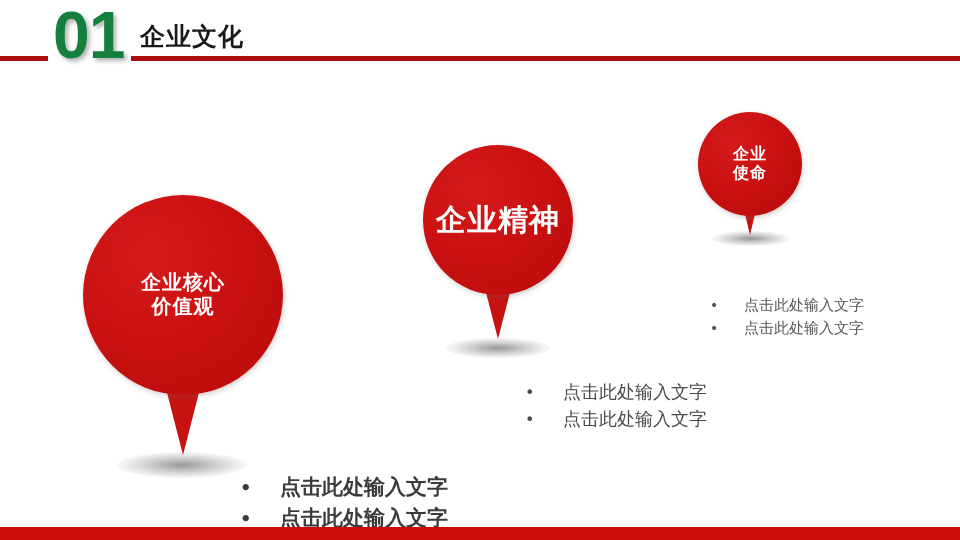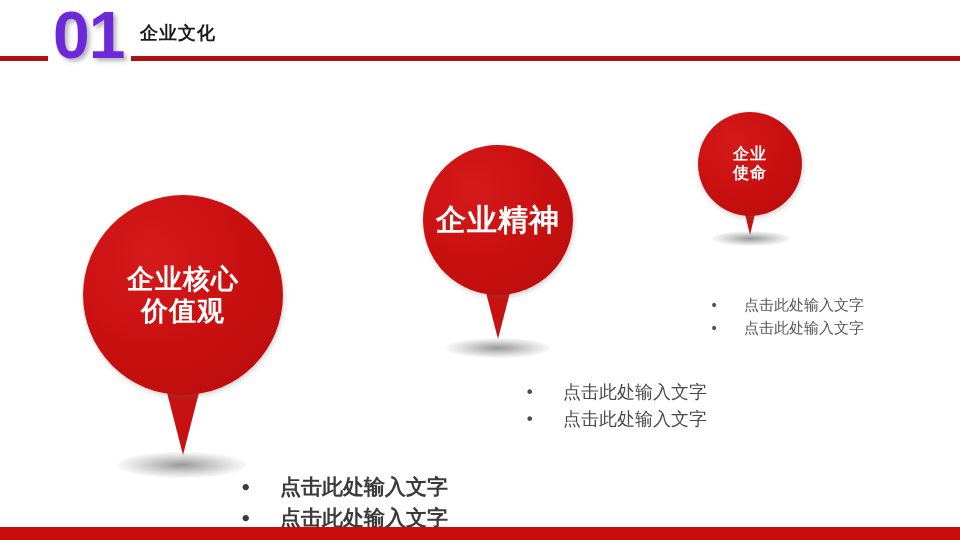--- a/index.html
+++ b/index.html
@@ -39,31 +39,31 @@
     width: 829px;
     height: 5px;
     background: #b11010;
   }
   .section-number {
     position: absolute;
     left: 53px;
     top: 2px;
     font-size: 66px;
     font-weight: bold;
-    color: #6d28d9;
+    color: #15803d;
     letter-spacing: -1px;
     line-height: 1;
     text-shadow: 3px 3px 4px rgba(120,120,120,0.55);
     font-family: "Liberation Sans", "DejaVu Sans", sans-serif;
   }
   .section-title {
     position: absolute;
     left: 140px;
     top: 23px;
-    font-size: 18px;
+    font-size: 25px;
     font-weight: bold;
     color: #1a1a1a;
     letter-spacing: 1px;
     line-height: 1.15;
     font-family: "DejaVu Sans", "Liberation Sans", sans-serif;
   }
 
   
   .footer-bar {
     position: absolute;
@@ -110,21 +110,21 @@
     line-height: 1.18;
     letter-spacing: 1px;
     font-family: "DejaVu Sans", "Liberation Sans", sans-serif;
     white-space: pre-line;
   }
 
   
   .pin-1 .pin-circle { left: 83px;  top: 195px; width: 200px; height: 200px; }
   .pin-1 .pin-tail   { left: 163px; top: 377px; border-width: 78px 20px 0 20px; }
   .pin-1 .pin-shadow { left: 118px; top: 452px; width: 128px; height: 26px; }
-  .pin-1 .pin-label  { font-size: 27px; }
+  .pin-1 .pin-label  { font-size: 20px; }
 
   
   .pin-2 .pin-circle { left: 423px; top: 145px; width: 150px; height: 150px; }
   .pin-2 .pin-tail   { left: 483px; top: 281px; border-width: 58px 15px 0 15px; }
   .pin-2 .pin-shadow { left: 446px; top: 338px; width: 104px; height: 20px; }
   .pin-2 .pin-label  { font-size: 30px; }
 
   
   .pin-3 .pin-circle { left: 698px; top: 112px;  width: 104px; height: 104px; }
   .pin-3 .pin-tail   { left: 740px; top: 193px; border-width: 42px 10px 0 10px; }

